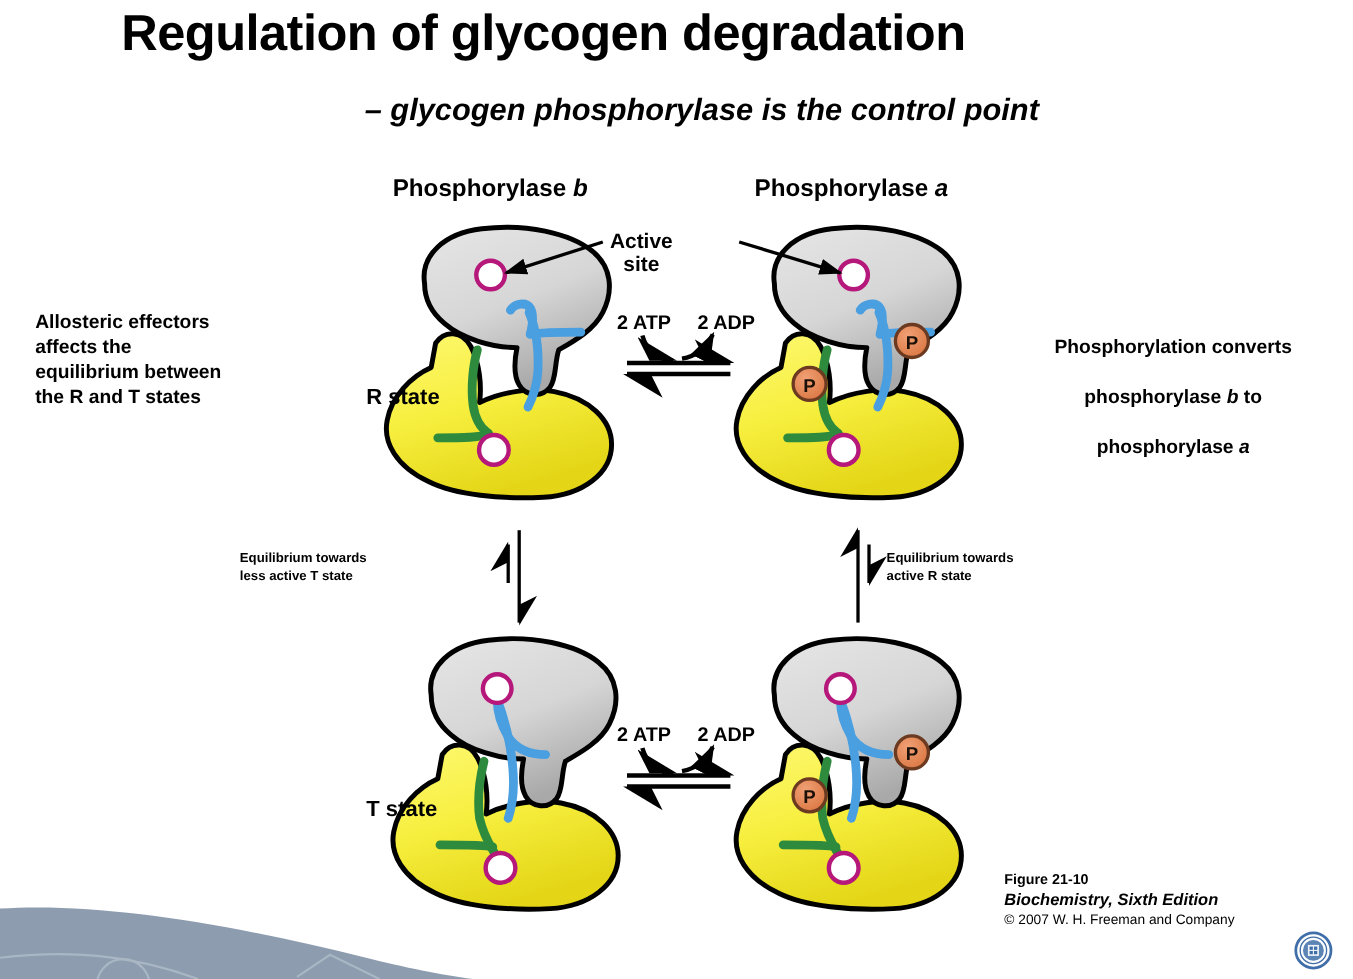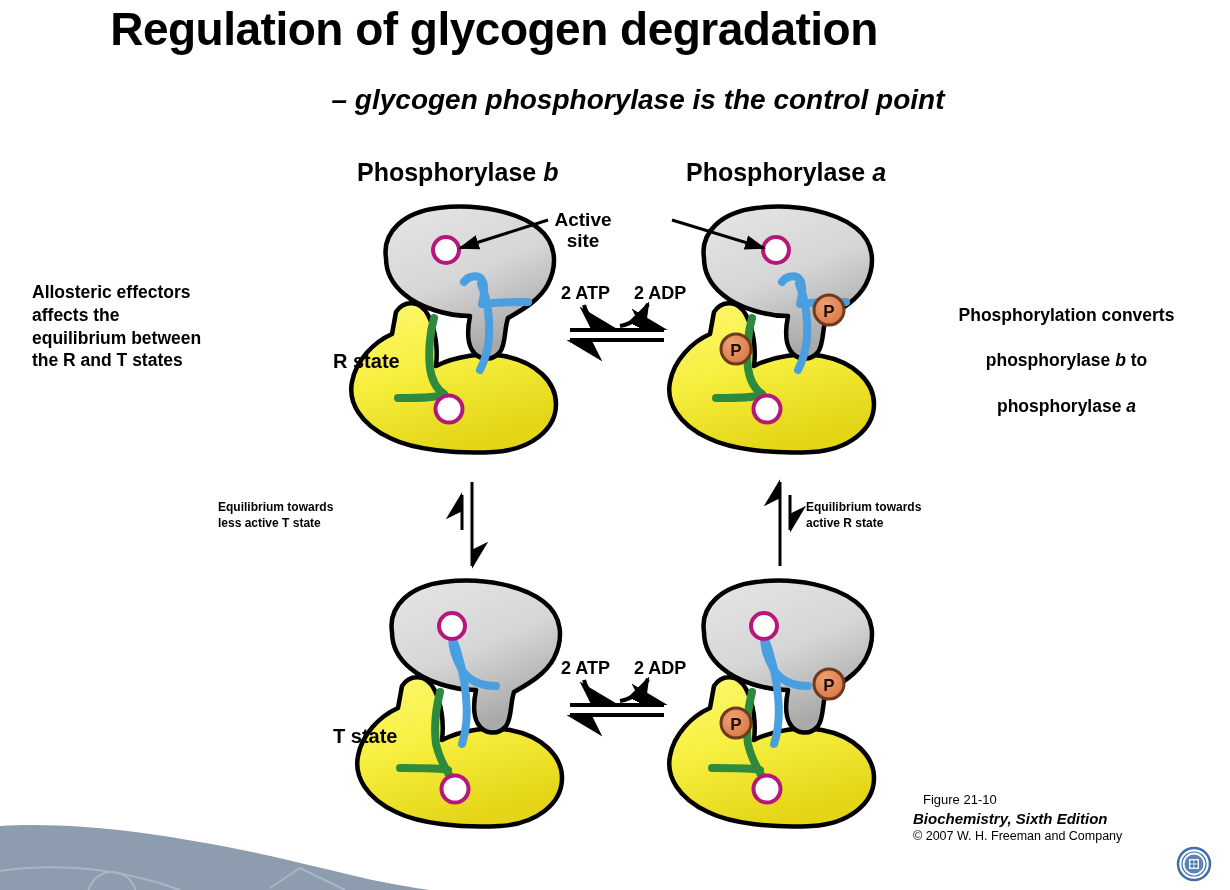--- a/index.html
+++ b/index.html
@@ -39,21 +39,21 @@
     font-weight: bold;
     font-style: italic;
     line-height: 1.1;
     white-space: nowrap;
     padding-left: 23px;
   }
 
   
   .col-header {
     position: absolute;
-    font-size: 25px;
+    font-size: 22px;
     font-weight: bold;
     white-space: nowrap;
   }
   .col-header .ital { font-style: italic; }
   #header-phos-b { top: 158px; left: 357px; }
   #header-phos-a { top: 158px; left: 686px; }
 
   
   .side-note {
     position: absolute;
@@ -127,23 +127,22 @@
   
   #figure-credit {
     position: absolute;
     top: 792px;
     left: 913px;
     font-family: "Liberation Sans", sans-serif;
     line-height: 1.28;
   }
   #figure-credit .cred-num {
     font-size: 13px;
-    font-weight: normal;
+    font-weight: bold;
     display: block;
-    margin-left: 10px;
   }
   #figure-credit .cred-book {
     font-size: 15px;
     font-weight: bold;
     font-style: italic;
     display: block;
   }
   #figure-credit .cred-copy {
     font-size: 12.5px;
     display: block;

